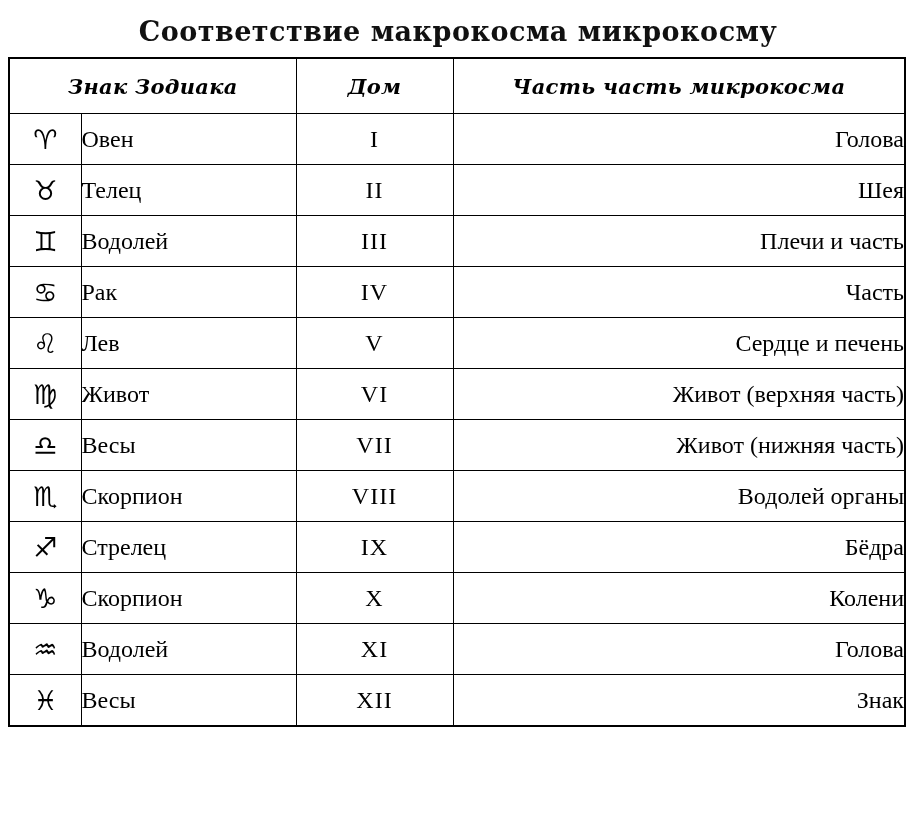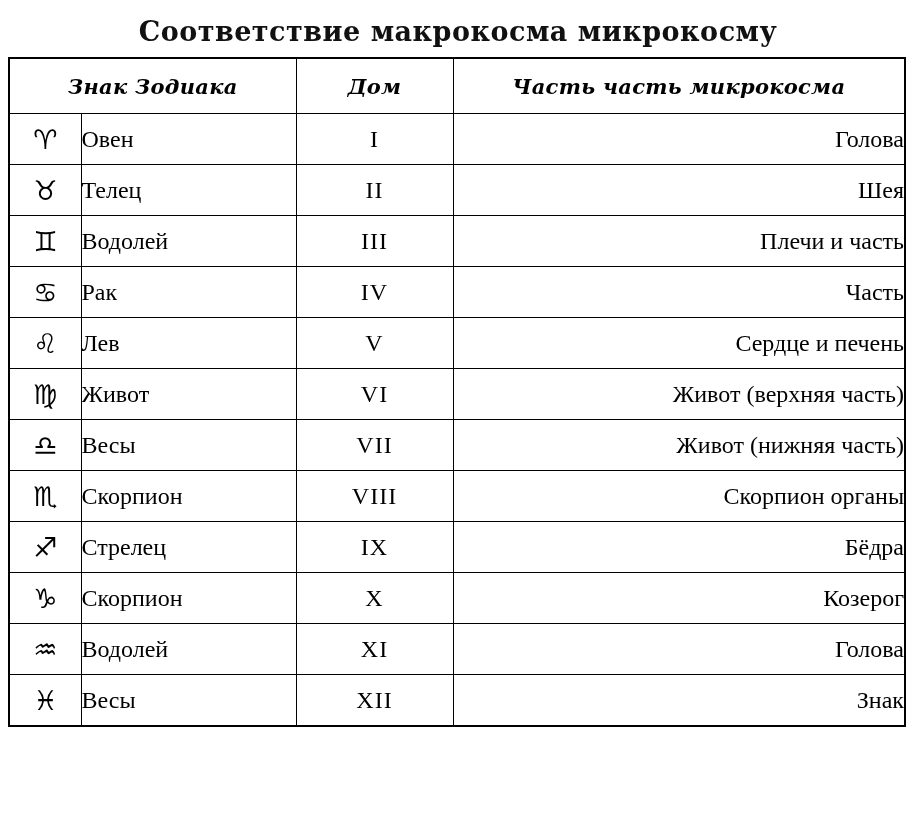--- a/index.html
+++ b/index.html
@@ -154,33 +154,33 @@
         <tr>
           <td class="sym">♎</td>
           <td class="name">Весы</td>
           <td class="house">VII</td>
           <td class="body">Живот (нижняя часть)</td>
         </tr>
         <tr>
           <td class="sym">♏</td>
           <td class="name">Скорпион</td>
           <td class="house">VIII</td>
-          <td class="body">Скорпион органы</td>
+          <td class="body">Водолей органы</td>
         </tr>
         <tr>
           <td class="sym">♐</td>
           <td class="name">Стрелец</td>
           <td class="house">IX</td>
           <td class="body">Бёдра</td>
         </tr>
         <tr>
           <td class="sym">♑</td>
           <td class="name">Скорпион</td>
           <td class="house">X</td>
-          <td class="body">Козерог</td>
+          <td class="body">Колени</td>
         </tr>
         <tr>
           <td class="sym">♒</td>
           <td class="name">Водолей</td>
           <td class="house">XI</td>
           <td class="body">Голова</td>
         </tr>
         <tr>
           <td class="sym">♓</td>
           <td class="name">Весы</td>

